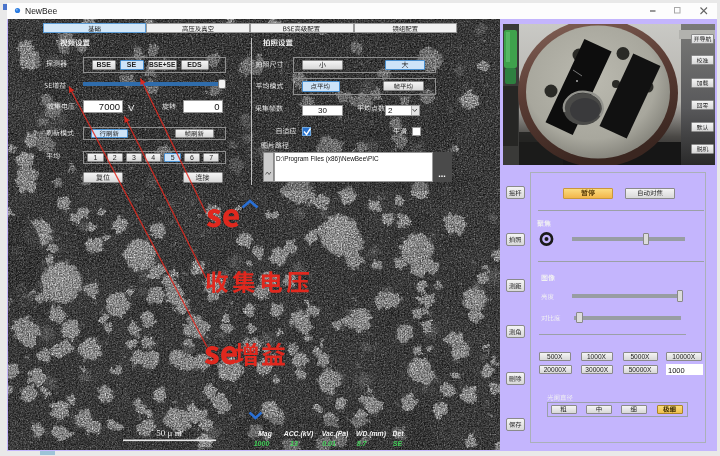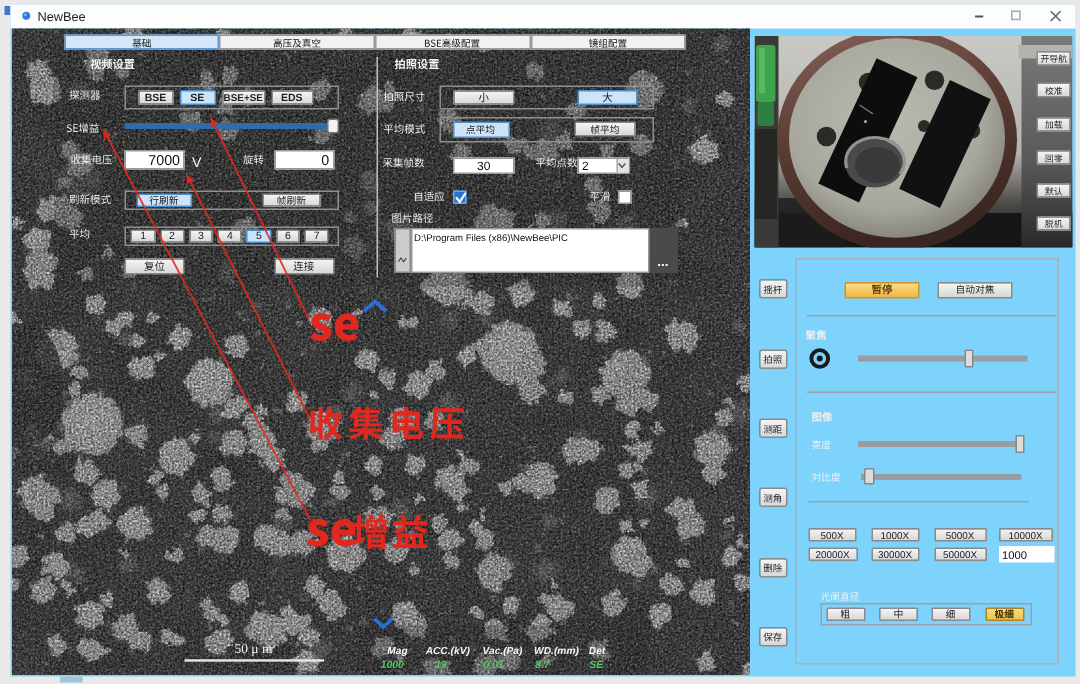--- a/index.html
+++ b/index.html
@@ -1,15 +1,15 @@
 <!DOCTYPE html>
 <html><head><meta charset="utf-8"><style>
 *{margin:0;padding:0;box-sizing:border-box}
 html,body{width:720px;height:456px;overflow:hidden;background:#e9e9e9;font-family:"Liberation Sans",sans-serif}
-#win{position:absolute;left:7px;top:3px;width:710px;height:448px;background:#7dd3fc}
+#win{position:absolute;left:7px;top:3px;width:710px;height:448px;background:#c4b5fd}
 #title{position:absolute;left:0;top:0;width:710px;height:16px;background:#fdfdfd}
 .abs{position:absolute}
 .btn{position:absolute;background:linear-gradient(#f4f4f4,#d8d8d8);border:1px solid #8a8a8a;border-radius:1px}
 .bluebtn{position:absolute;background:#cde3f8;border:1px solid #4a90d0;border-radius:1px}
 .grp{position:absolute;border:1px solid #8f8f8f}
 .inp{position:absolute;background:#fff;border:1px solid #999;color:#111}
 .lab{position:absolute}
 svg{display:block}
 </style></head><body>
 <div style="position:absolute;left:2.5px;top:3.5px;width:4.5px;height:6px;background:#4a74cc"></div>

